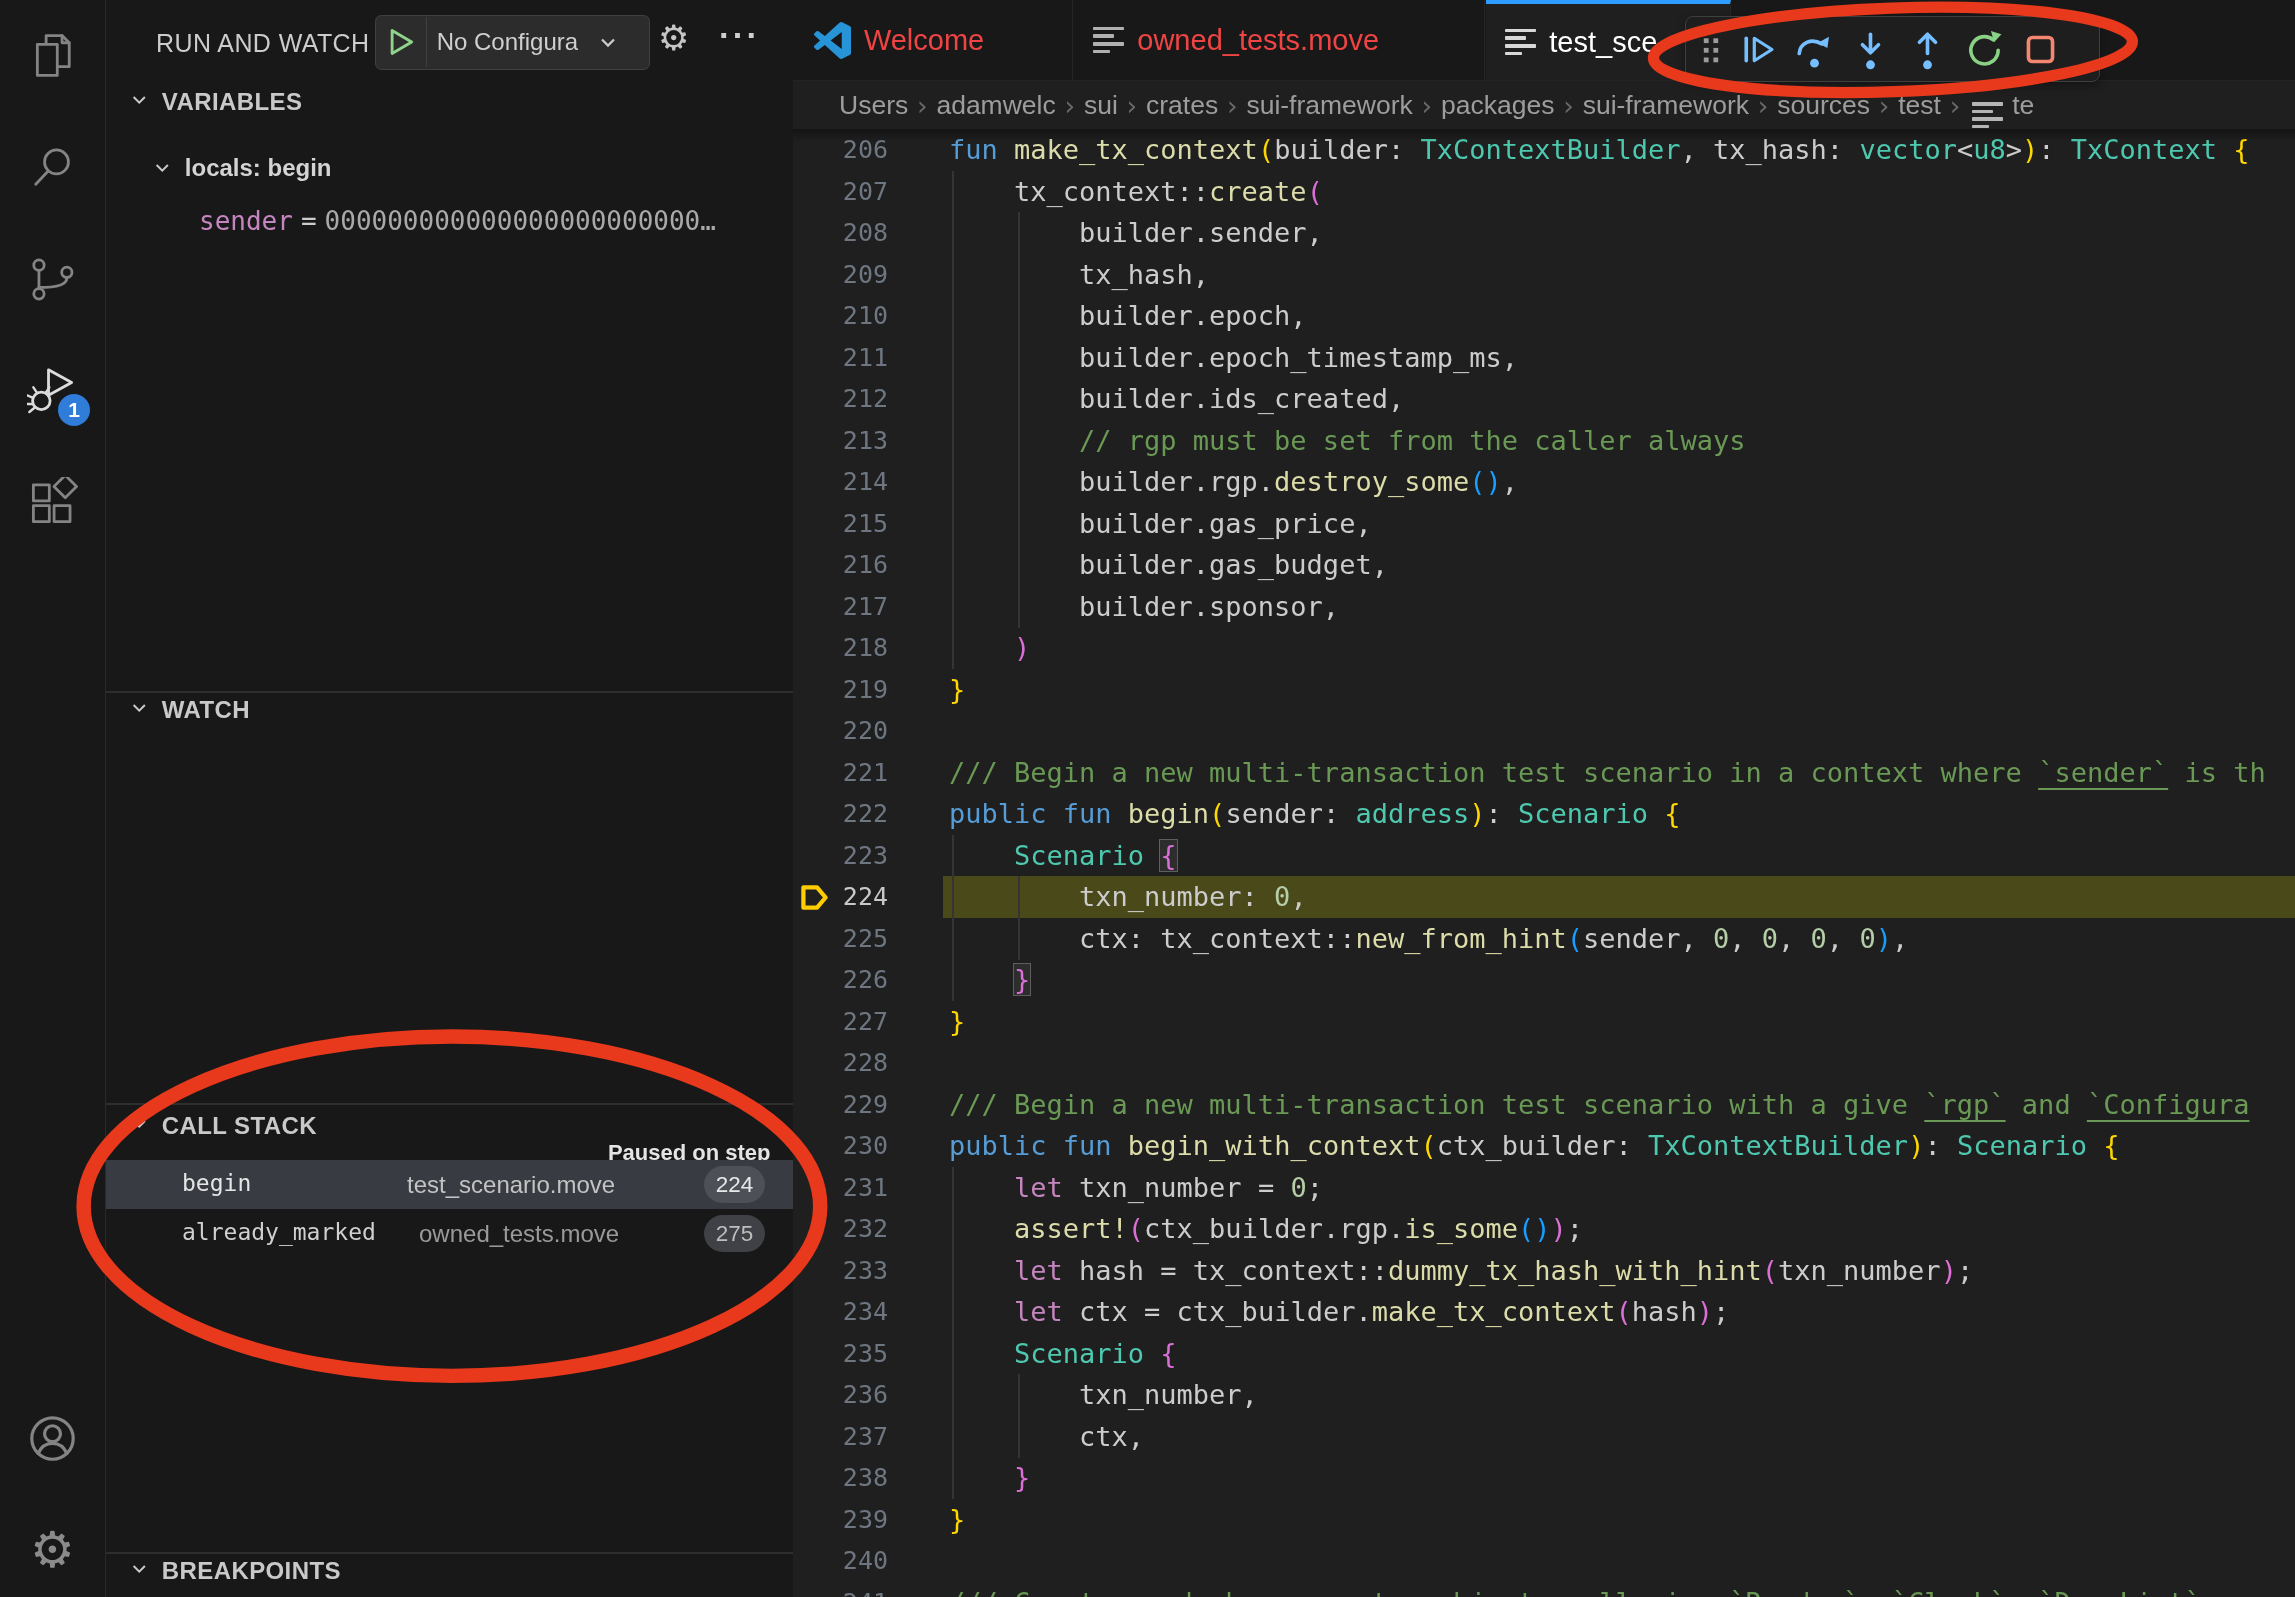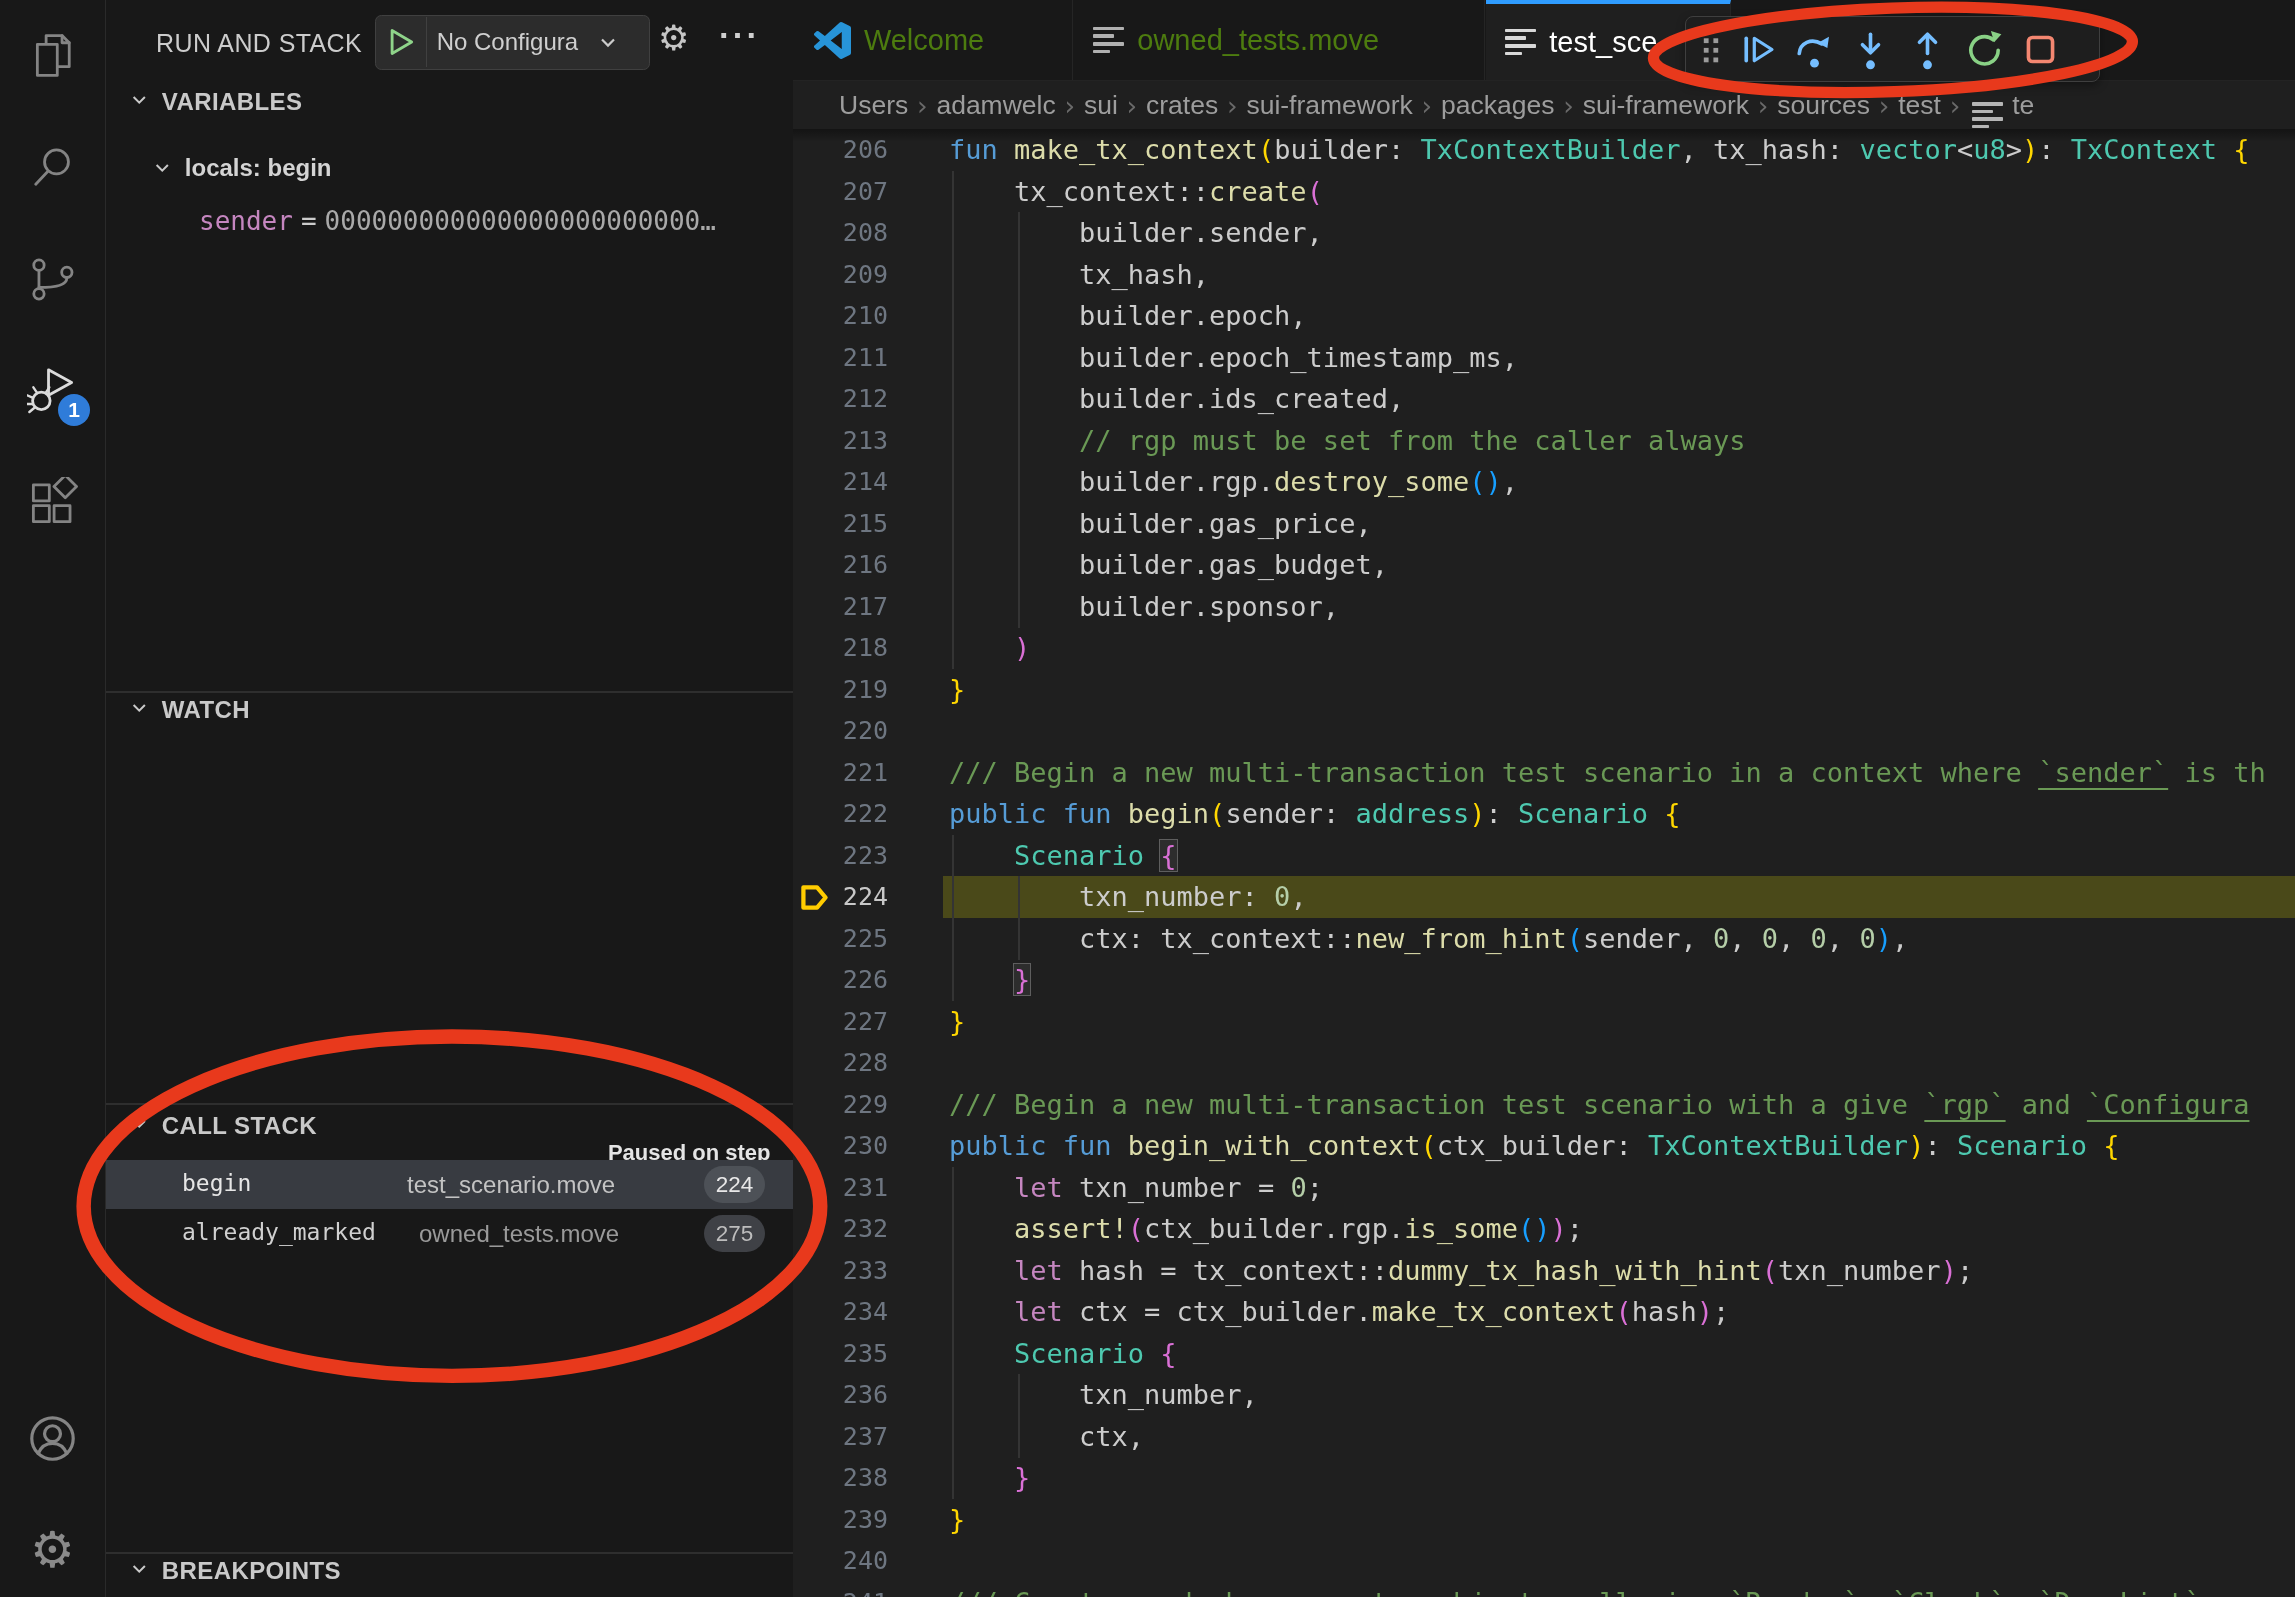--- a/index.html
+++ b/index.html
@@ -42,21 +42,21 @@
   .cs-row:not(.selected) .cs-file{color:#9a9a9a;}
   .cs-badge{position:absolute;left:598px;top:6.4px;width:61px;height:37px;border-radius:18.5px;background:#4d5157;
     color:#e8e8e8;font-size:22.5px;display:flex;align-items:center;justify-content:center;}
   .cs-row:not(.selected) .cs-badge{background:#3f4146;color:#bdbdbd;}
   
   #editor{position:absolute;left:793px;top:0;width:1502px;height:1597px;background:#1f1f1f;}
   #tabstrip{position:absolute;left:0;top:0;width:1502px;height:80px;background:#181818;border-bottom:1.6px solid #232323;}
   .tab{position:absolute;top:0;height:80px;background:#181818;border-right:1.6px solid #252525;display:flex;
     align-items:center;overflow:hidden;}
   .tab.active{background:#1f1f1f;border-top:4px solid #2f9cff;height:76px;}
-  .tab-label{margin-left:13px;font-size:29px;color:#4d7c0f;white-space:nowrap;}
+  .tab-label{margin-left:13px;font-size:29px;color:#ef4444;white-space:nowrap;}
   .tab.active .tab-label{color:#ffffff;}
   .tab-icon{margin-left:19.3px;display:flex;align-items:center;}
   .mvico{display:inline-flex;flex-direction:column;gap:4px;width:31px;}
   .mvico i{display:block;height:3.6px;background:var(--c,#c0c0c0);border-radius:0.8px;}
   #toolbar{position:absolute;left:892px;top:16px;width:415px;height:66px;background:#1e1e1e;border:1.6px solid #3f3f3f;
     border-radius:8px;display:flex;align-items:center;padding:0 11.3px;box-sizing:border-box;gap:9.7px;
     box-shadow:0 3.2px 8px rgba(0,0,0,.35);}
   .tb-btn{width:47px;height:47px;display:flex;align-items:center;justify-content:center;border-radius:6.4px;}
   .tb-grip{width:27px;height:47px;display:flex;align-items:center;justify-content:center;}
   #breadcrumb{position:absolute;left:42px;top:81px;height:48px;display:flex;align-items:center;white-space:nowrap;
@@ -132,21 +132,21 @@
             <circle cx="32" cy="26" r="10" stroke="#8a8a8a" stroke-width="4"></circle>
             <path d="M14 51c4-10 10-13 18-13s14 3 18 13" stroke="#8a8a8a" stroke-width="4"></path>
           </svg></span>
       </div>
       <div class="ab-item" style="top: 1501px;">
         <span class="ab-gear">⚙</span>
       </div>
     </div>
 
   <div id="sidebar">
-    <div class="sb-title">RUN AND STACK</div>
+    <div class="sb-title">RUN AND WATCH</div>
     <div class="cfg">
       <span class="cfg-play">
           <svg width="32" height="32" viewBox="0 0 36 36">
             <path d="M8 5v26l22-13z" fill="none" stroke="#8fd48a" stroke-width="3.2" stroke-linejoin="round"></path>
           </svg>
         </span>
       <span class="cfg-label">No Configura</span>
       <span class="cfg-chev">
           <svg width="24" height="24" viewBox="0 0 20 20">
             <path d="M5 8l5 5 5-5" stroke="#cccccc" stroke-width="1.8" fill="none"></path>

